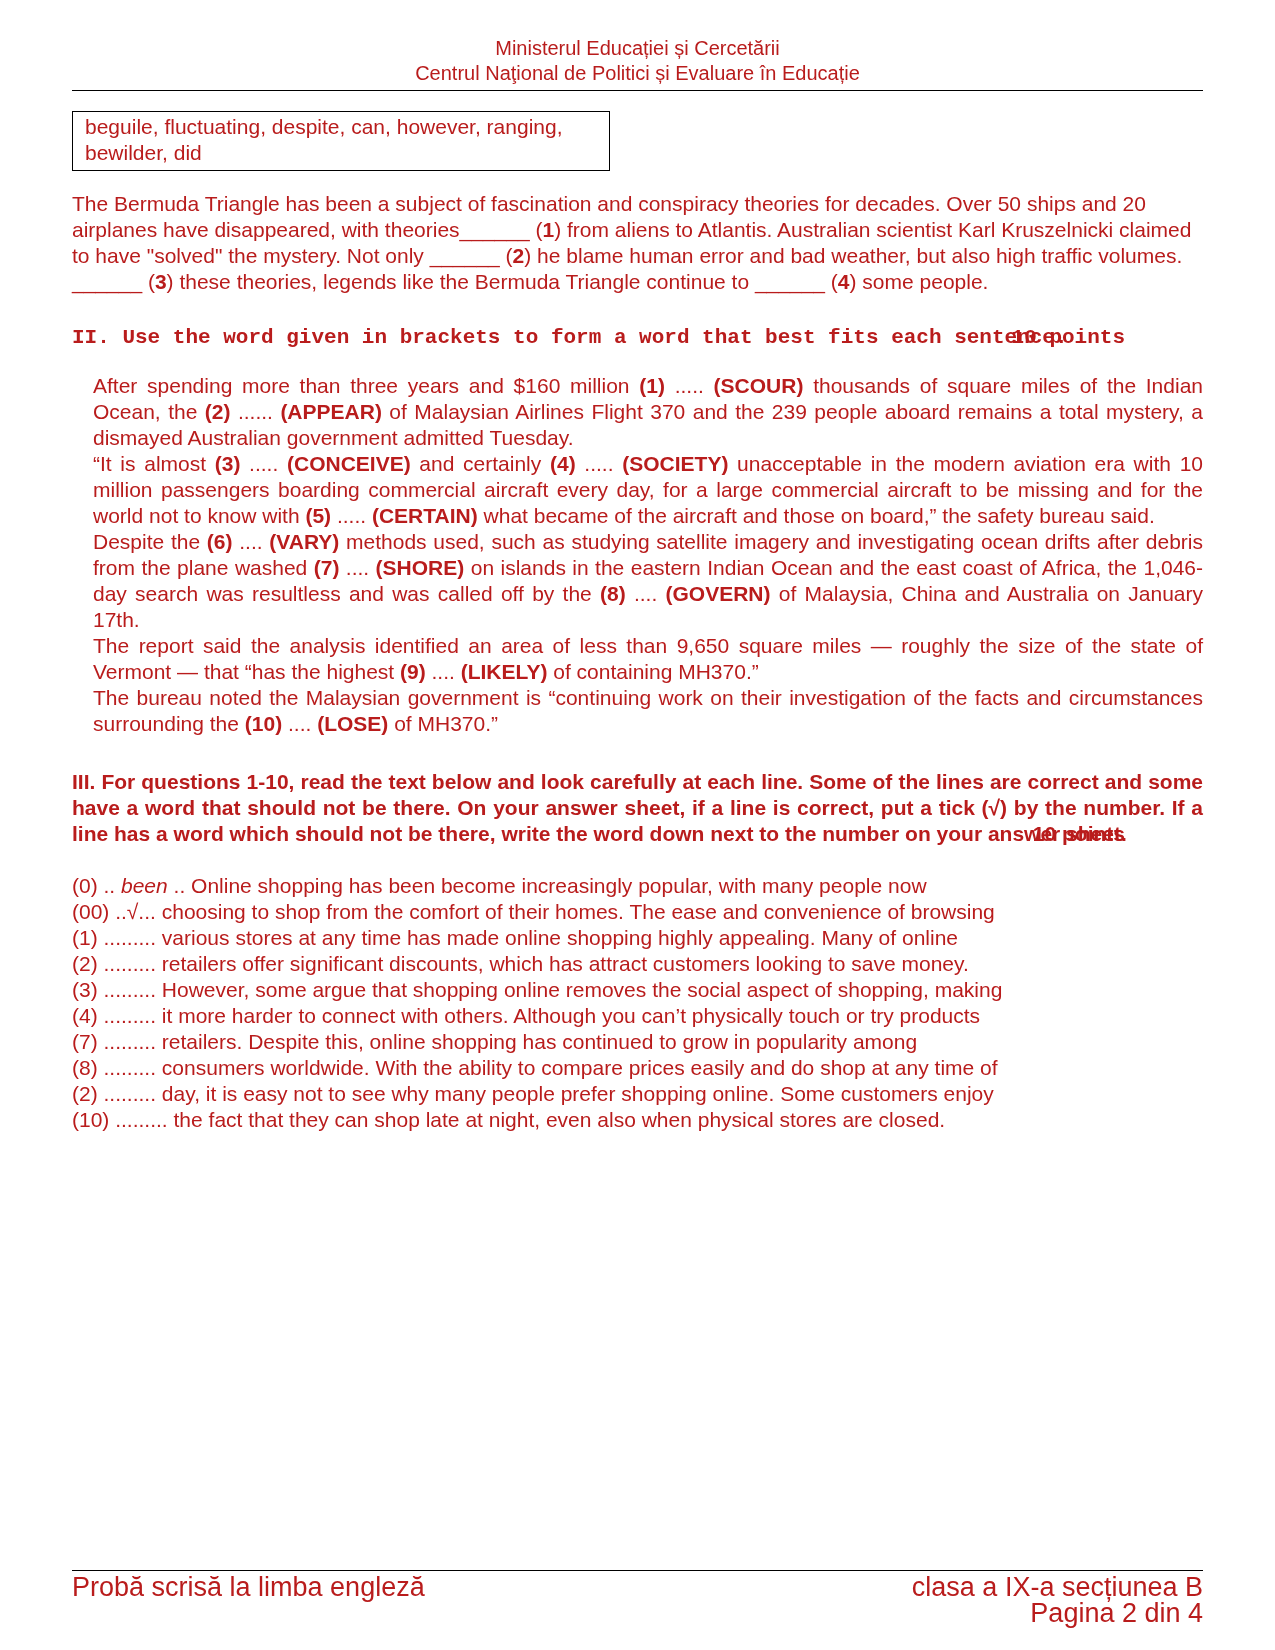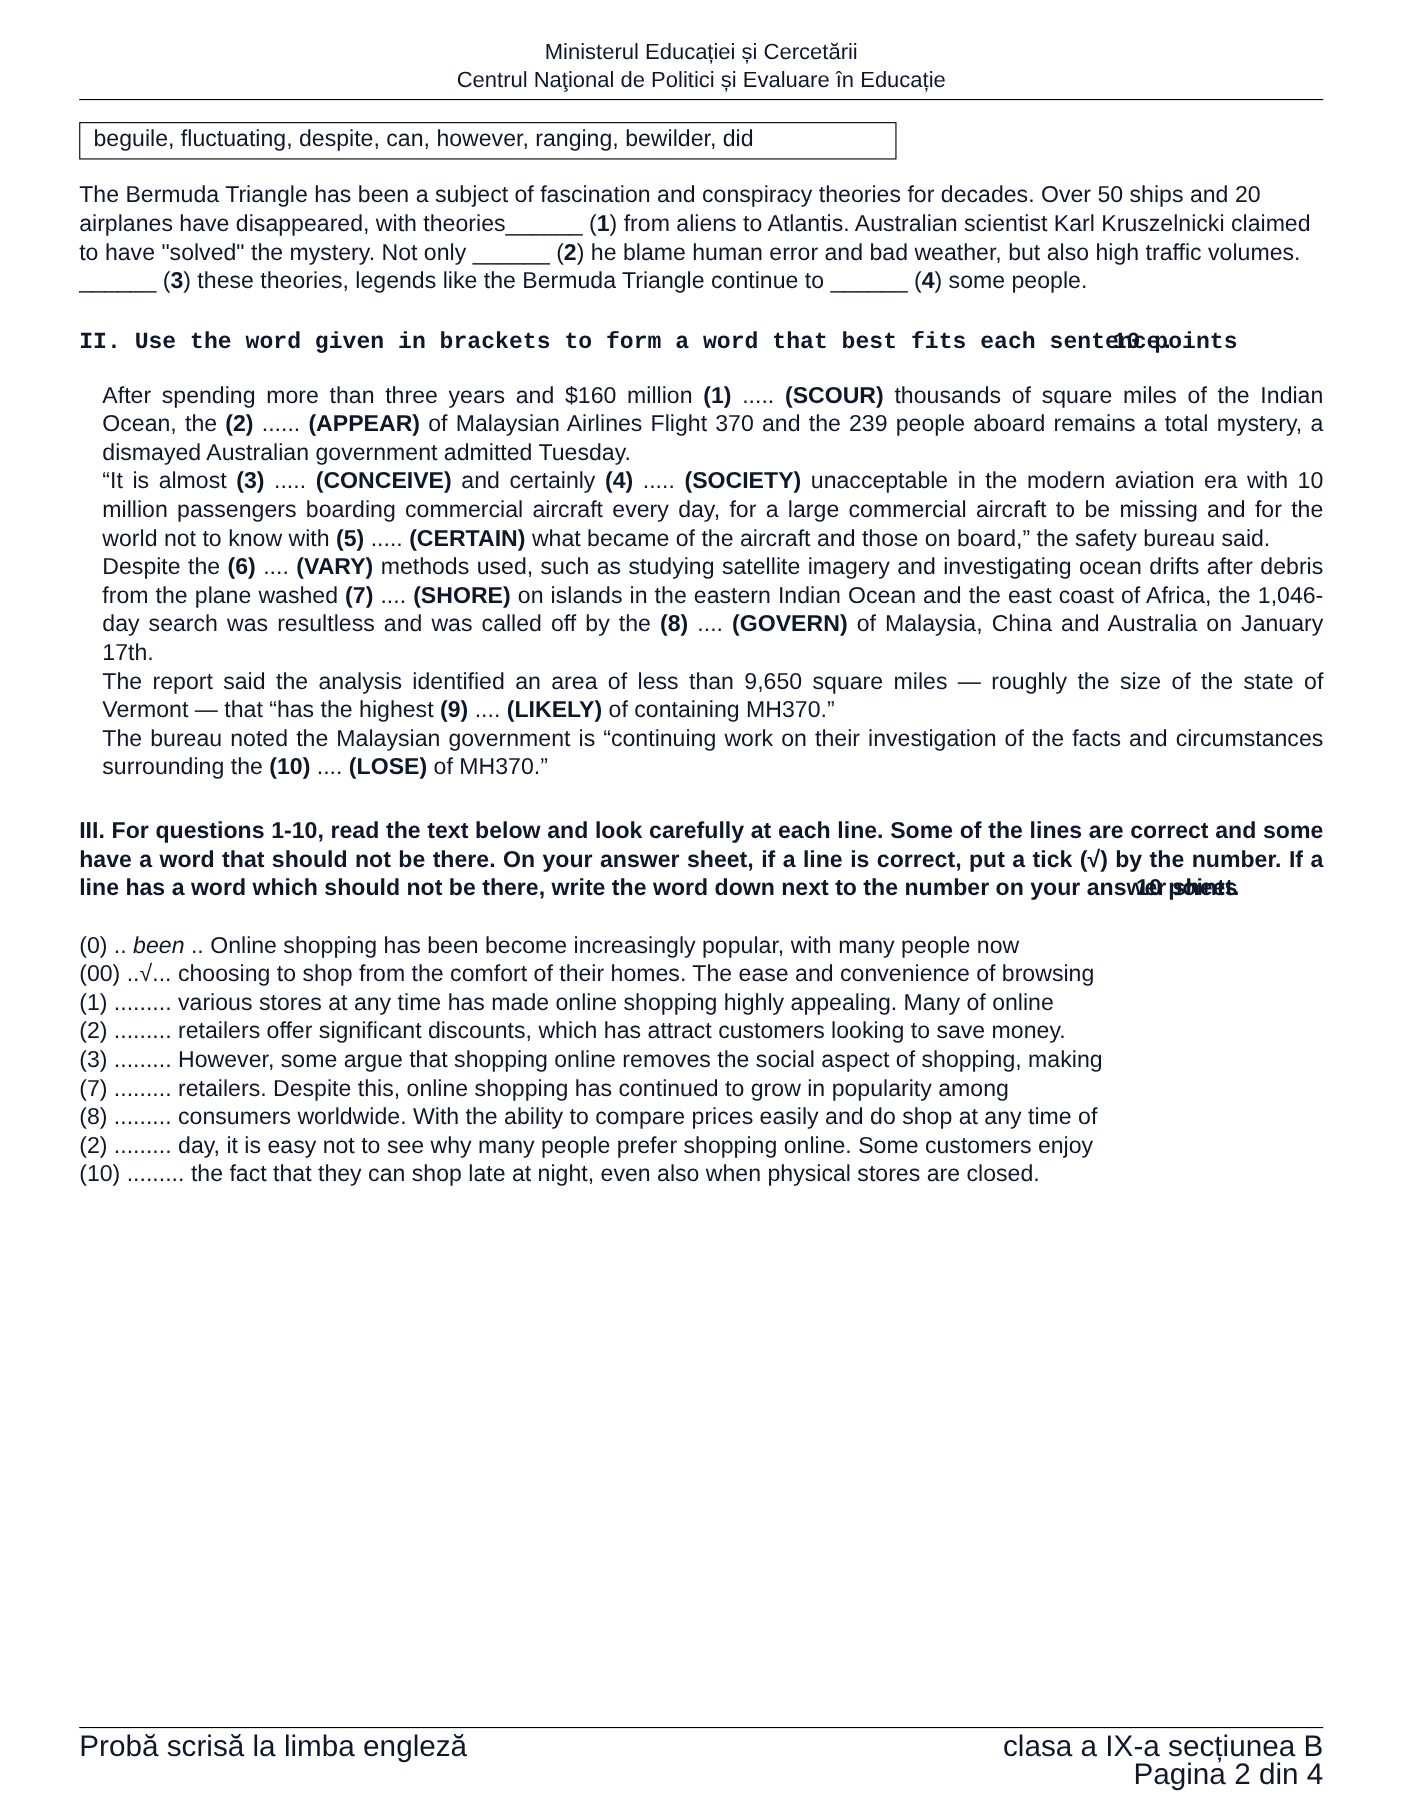--- a/index.html
+++ b/index.html
@@ -3,21 +3,21 @@
 <meta charset="utf-8">
 <style>
   * { box-sizing: border-box; }
   html, body { margin: 0; padding: 0; background: #ffffff; }
   .page {
     position: relative;
     width: 1275px;
     height: 1650px;
     margin: 0 auto;
     background: #ffffff;
-    color: #0f172a;
+    color: #b91c1c;
     font-family: "Liberation Sans", "DejaVu Sans", sans-serif;
     font-size: 21px;
     line-height: 26px;
     padding: 0 72px;
     overflow: hidden;
   }
   .doc-header {
     padding-top: 36px;
     text-align: center;
     font-size: 20px;
@@ -40,21 +40,21 @@
   .points {
     position: absolute;
     right: 78px;
     bottom: 0;
     font-weight: bold;
     white-space: nowrap;
   }
   .word-bank {
     margin-top: 20px;
     border: 1.5px solid #000;
-    width: 743px;
+    width: 538px;
     padding: 2px 12px 4px 12px;
   }
   .para-plain {
     margin: 20px 0 0 0;
     text-align: left;
   }
   .block-ii { margin-top: 22px; margin-left: 21px; }
   .para-justify {
     margin: 0;
     text-align: justify;
@@ -115,20 +115,21 @@
     <span>III. For questions 1-10, read the text below and look carefully at each line. Some of the lines are correct and some have a word that should not be there. On your answer sheet, if a line is correct, put a tick (√) by the number. If a line has a word which should not be there, write the word down next to the number on your answer sheet.</span>
     <span class="points">10 points</span>
   </div>
 
   <div class="block-iii">
       <div class="iii-line">(0)  .. <i>been</i> ..  Online shopping has been become increasingly popular, with many people now</div>
       <div class="iii-line">(00) ..√... choosing to shop from the comfort of their homes. The ease and convenience of browsing</div>
       <div class="iii-line">(1) ......... various stores at any time has made online shopping highly appealing. Many of online</div>
       <div class="iii-line">(2) ......... retailers offer significant discounts, which has attract customers looking to save money.</div>
       <div class="iii-line">(3) ......... However, some argue that shopping online removes the social aspect of shopping, making</div>
+      <div class="iii-line">(4) ......... it more harder to connect with others. Although you can’t physically touch or try products</div>
       <div class="iii-line">(7) ......... retailers. Despite this, online shopping has continued to grow in popularity among</div>
       <div class="iii-line">(8) ......... consumers worldwide. With the ability to compare prices easily and do shop at any time of</div>
       <div class="iii-line">(2) ......... day, it is easy not to see why many people prefer shopping online. Some customers enjoy</div>
       <div class="iii-line">(10) ......... the fact that they can shop late at night, even also when physical stores are closed.</div>
     </div>
 
   <div class="doc-footer">
     <div class="rule"></div>
     <div class="footer-row">
       <span>Probă scrisă la limba engleză</span>

